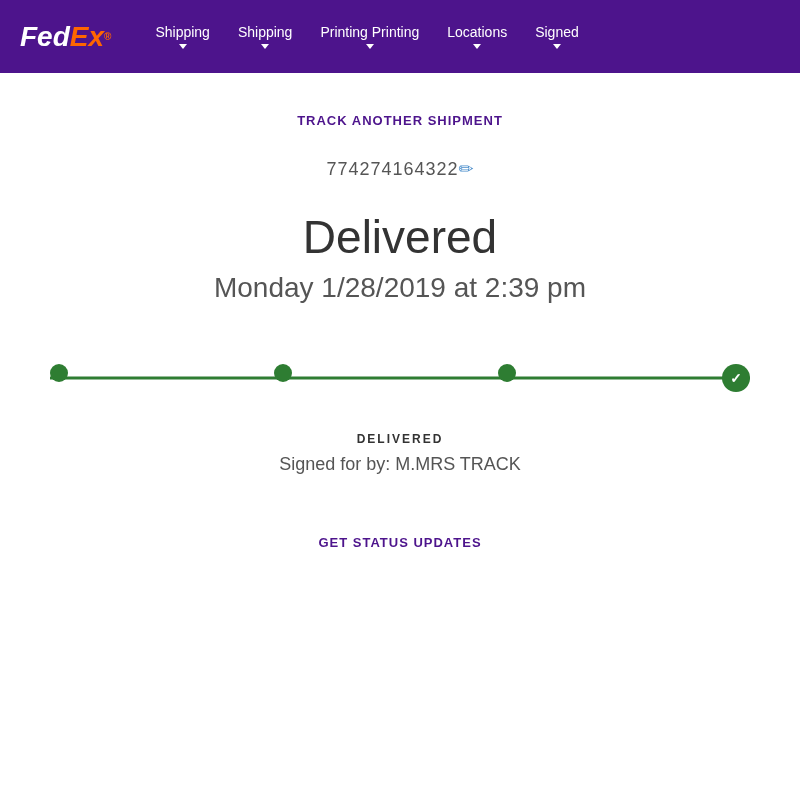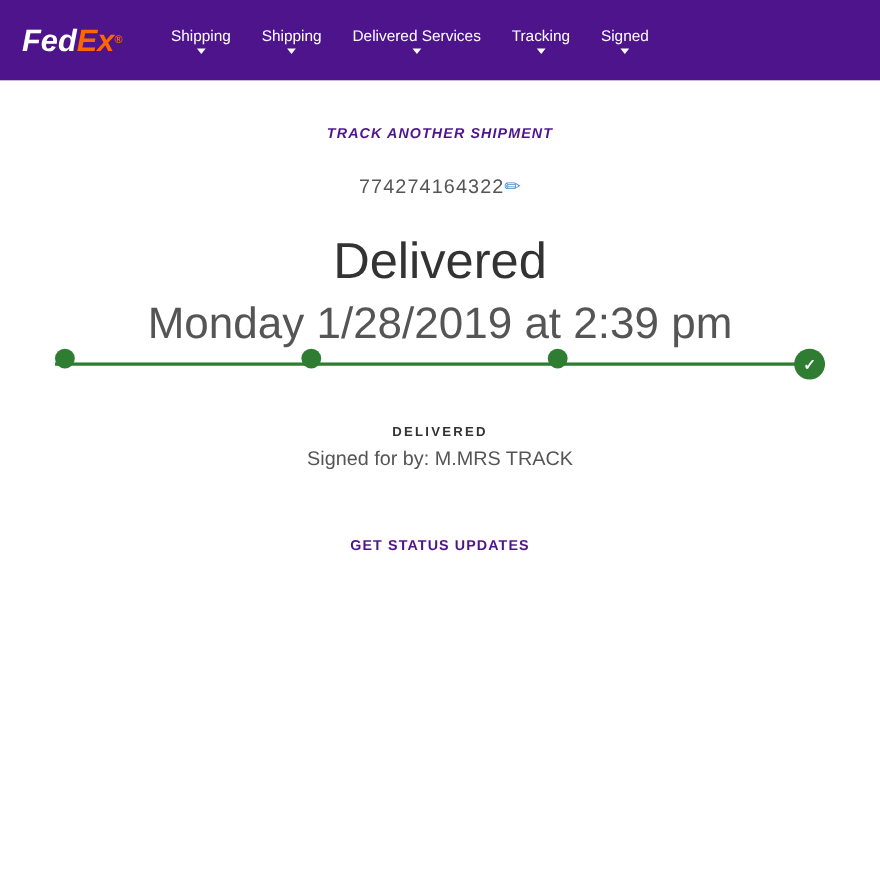--- a/index.html
+++ b/index.html
@@ -72,21 +72,20 @@
 
     .track-another-link {
       color: #4d148c;
       font-size: 13px;
       font-weight: 700;
       letter-spacing: 1px;
       text-decoration: none;
       cursor: pointer;
       margin-bottom: 30px;
       text-transform: uppercase;
-      font-style: italic;
     }
 
     .tracking-number-row {
       display: flex;
       align-items: center;
       gap: 0;
       margin-bottom: 30px;
     }
     .tracking-number {
       font-size: 18px;
@@ -100,23 +99,24 @@
     }
 
     .status-delivered {
       font-size: 46px;
       color: #333;
       font-weight: 300;
       margin-bottom: 8px;
       text-align: center;
     }
     .status-date {
-      font-size: 40px;
+      font-size: 28px;
       color: #555;
       font-weight: 300;
+      margin-bottom: 60px;
       text-align: right;
     }
 
     
     .progress-container {
       width: 700px;
       position: relative;
       margin-bottom: 40px;
       display: flex;
       align-items: center;
@@ -211,27 +211,27 @@
       </a>
     </li>
     <li>
       <a href="#">
         <span>Shipping</span>
         <span class="chevron"></span>
       </a>
     </li>
     <li>
       <a href="#">
-        <span>Delivered Services</span>
-        <span class="chevron"></span>
-      </a>
-    </li>
-    <li>
-      <a href="#">
-        <span>Tracking</span>
+        <span>Printing Printing</span>
+        <span class="chevron"></span>
+      </a>
+    </li>
+    <li>
+      <a href="#">
+        <span>Locations</span>
         <span class="chevron"></span>
       </a>
     </li>
     <li>
       <a href="#">
         <span>Signed</span>
         <span class="chevron"></span>
       </a>
     </li>
   </ul>

